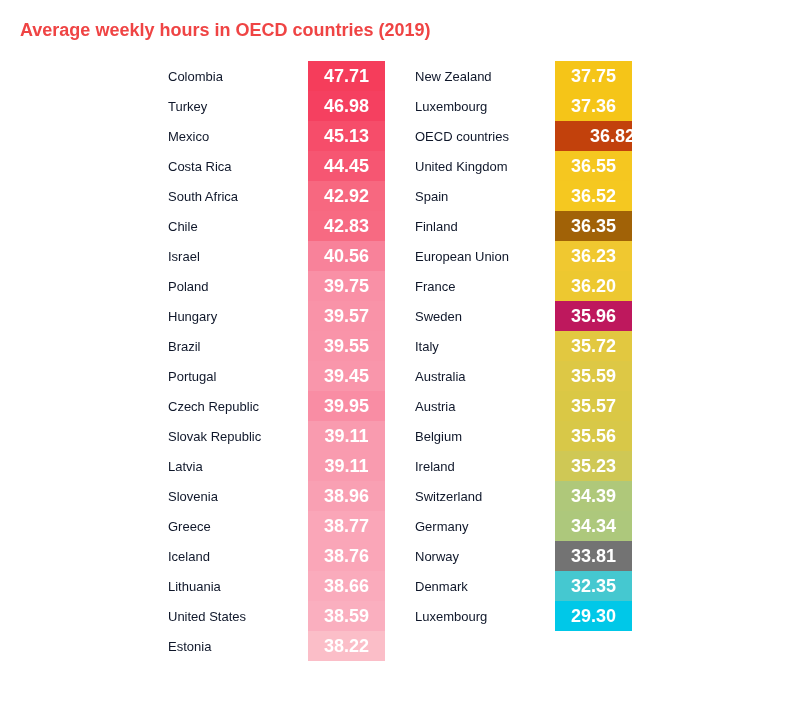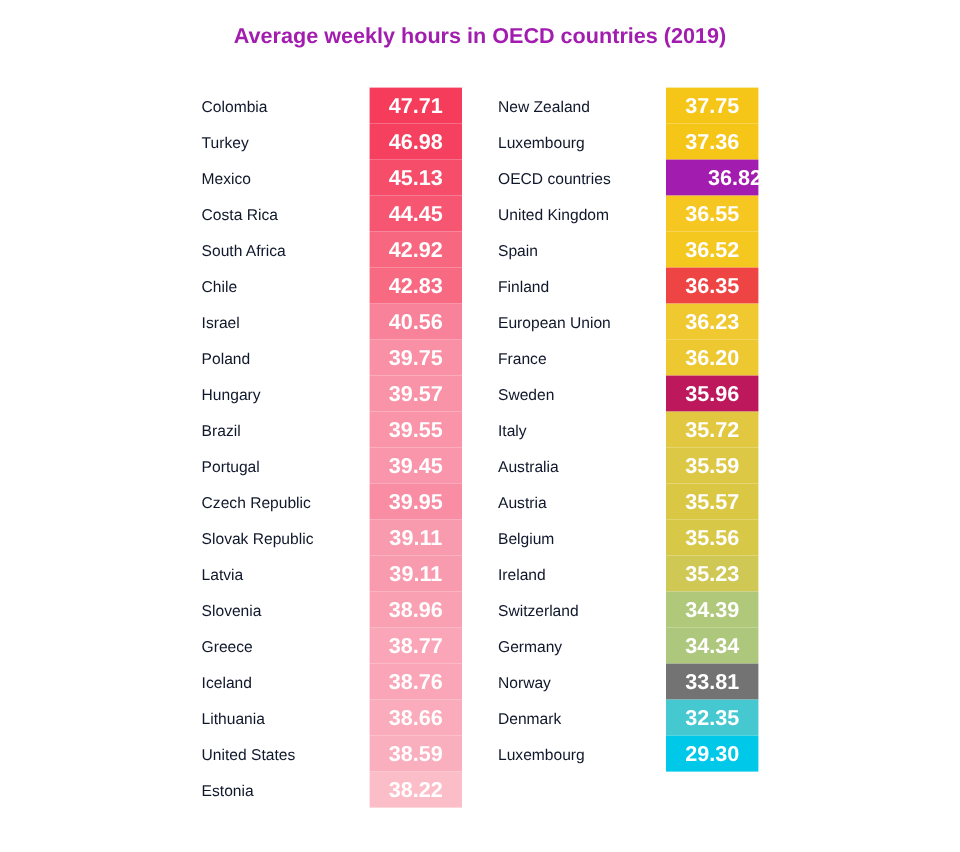--- a/index.html
+++ b/index.html
@@ -4,25 +4,25 @@
   <style>
     * { margin: 0; padding: 0; box-sizing: border-box; }
     body {
       font-family: Arial, sans-serif;
       background: #fff;
       width: 800px;
       min-height: 710px;
       padding: 20px;
     }
     h1 {
-      text-align: center;
+      text-align: left;
       font-size: 18px;
       font-weight: bold;
-      margin-bottom: 32px;
-      color: #a21caf;
+      margin-bottom: 20px;
+      color: #ef4444;
     }
     .chart-container {
       display: flex;
       gap: 30px;
       justify-content: center;
     }
     .column {
       display: flex;
       flex-direction: column;
       gap: 0;
@@ -143,33 +143,33 @@
       <div class="row">
         <div class="country-label">New Zealand</div>
         <div class="value-box" style="background-color: rgb(245, 197, 24);">37.75</div>
       </div>
       <div class="row">
         <div class="country-label">Luxembourg</div>
         <div class="value-box" style="background-color: rgb(245, 197, 24);">37.36</div>
       </div>
       <div class="row">
         <div class="country-label">OECD countries</div>
-        <div class="value-box" style="background-color: #a21caf; padding-left: 38px;">36.82</div>
+        <div class="value-box" style="background-color: #c2410c; padding-left: 38px;">36.82</div>
       </div>
       <div class="row">
         <div class="country-label">United Kingdom</div>
         <div class="value-box" style="background-color: rgb(245, 199, 32);">36.55</div>
       </div>
       <div class="row">
         <div class="country-label">Spain</div>
         <div class="value-box" style="background-color: rgb(245, 200, 32);">36.52</div>
       </div>
       <div class="row">
         <div class="country-label">Finland</div>
-        <div class="value-box" style="background-color: #ef4444;">36.35</div>
+        <div class="value-box" style="background-color: #a16207;">36.35</div>
       </div>
       <div class="row">
         <div class="country-label">European Union</div>
         <div class="value-box" style="background-color: rgb(240, 200, 48);">36.23</div>
       </div>
       <div class="row">
         <div class="country-label">France</div>
         <div class="value-box" style="background-color: rgb(237, 200, 48);">36.20</div>
       </div>
       <div class="row">

